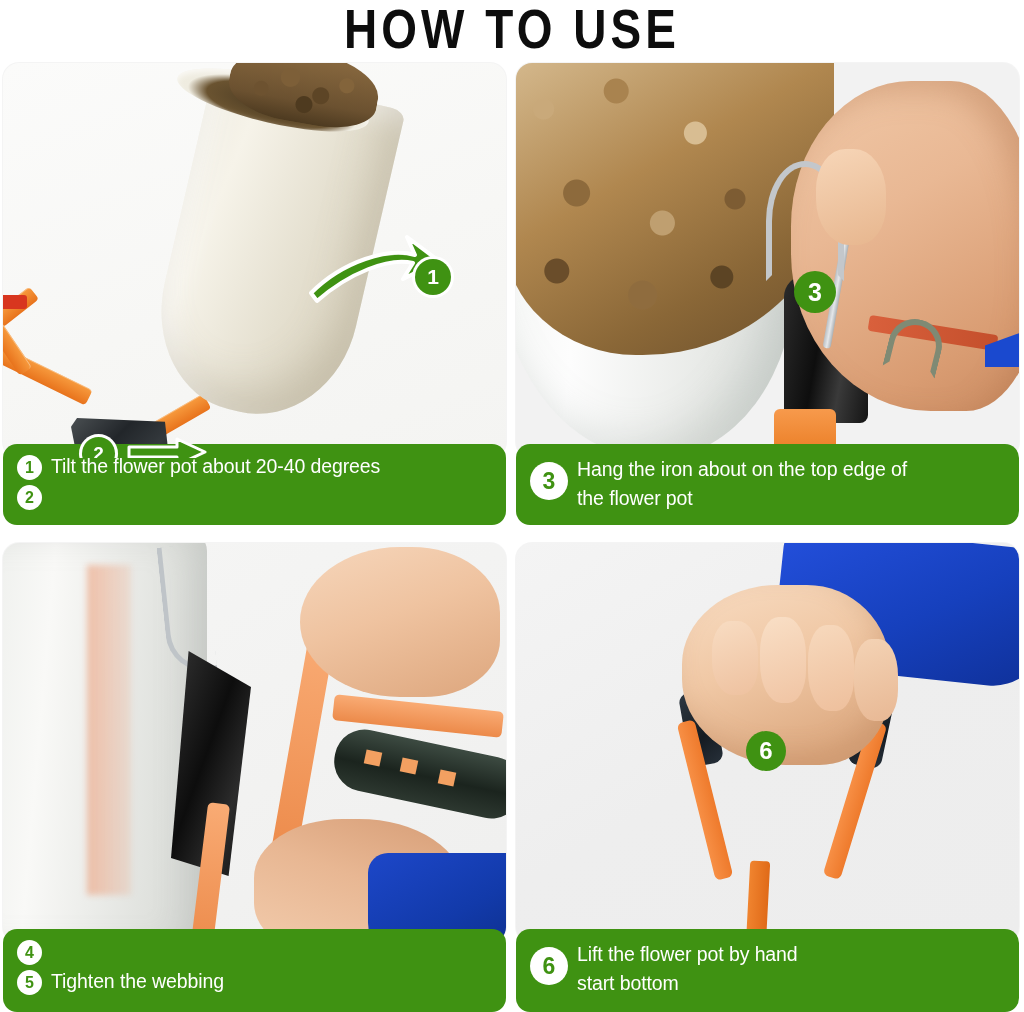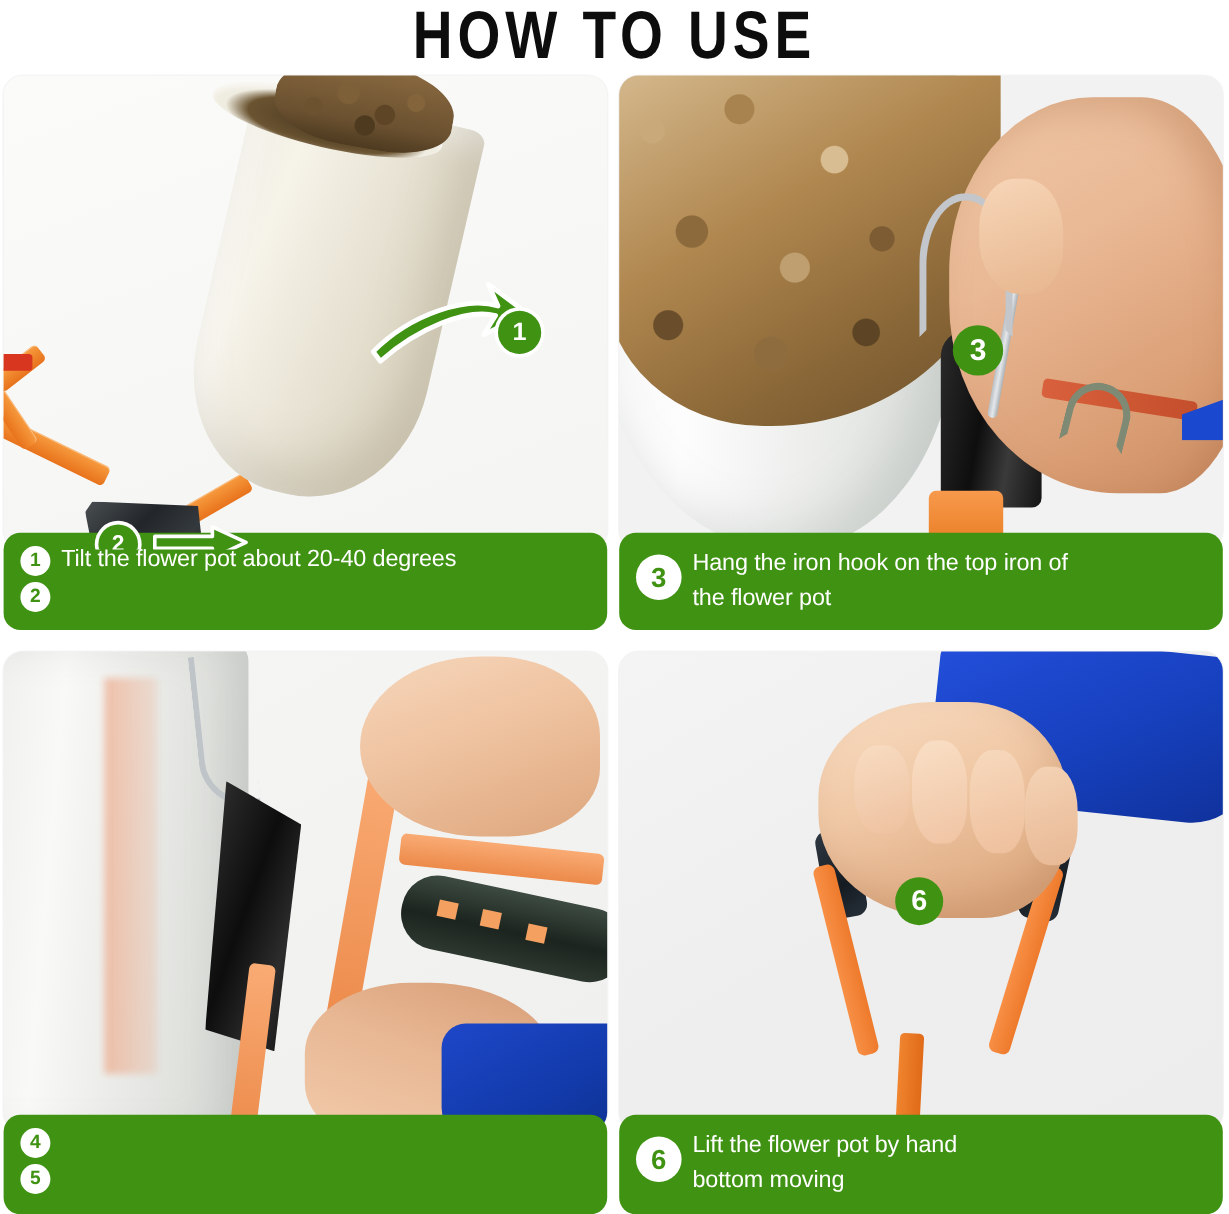--- a/index.html
+++ b/index.html
@@ -331,21 +331,21 @@
 
           <div class="badge" style="left:278px; top:208px; width:42px; height:42px; font-size:25px;">
             <span>3</span>
           </div>
         </div>
       </div>
 
       <div class="caption">
         <div class="capline big">
           <div class="capnum">3</div>
-          <div class="captext">Hang the iron hook on the top iron of
+          <div class="captext">Hang the iron about on the top edge of
 the flower pot</div>
         </div>
       </div>
     </div>
 
     <div class="card c3">
       <div class="photo">
         <div class="scene">
           <div style="position:absolute;inset:0;background:linear-gradient(150deg,#f6f6f5,#efefee);"></div>
           <div class="p3pot"></div>
@@ -370,20 +370,21 @@
 
         </div>
       </div>
 
       <div class="caption">
         <div class="capline">
           <div class="capnum">4</div>
         </div>
         <div class="capline">
           <div class="capnum">5</div>
+          <div class="captext">Tighten the webbing</div>
         </div>
       </div>
     </div>
 
     <div class="card c4">
       <div class="photo">
         <div class="scene">
           <div class="p4bg"></div>
           <div class="p4sleeve"></div>
           <div class="p4grip" style="left:168px;top:148px;transform:rotate(-10deg);"></div>
@@ -404,19 +405,19 @@
           <div class="badge" style="left:230px; top:188px; width:40px; height:40px; font-size:24px;">
             <span>6</span>
           </div>
         </div>
       </div>
 
       <div class="caption">
         <div class="capline big">
           <div class="capnum">6</div>
           <div class="captext">Lift the flower pot by hand
-bottom moving</div>
+start bottom</div>
         </div>
       </div>
     </div>
 
   </div>
 </div>
 
 </body></html>

